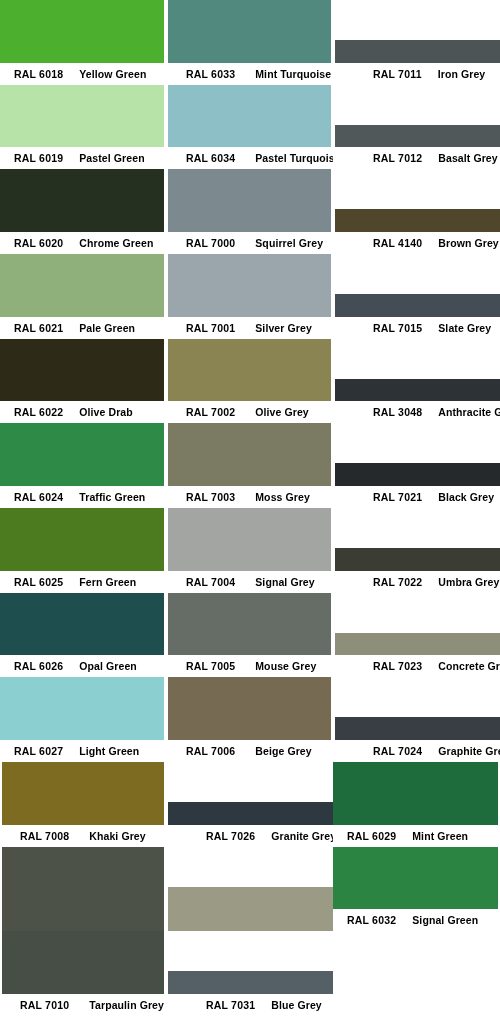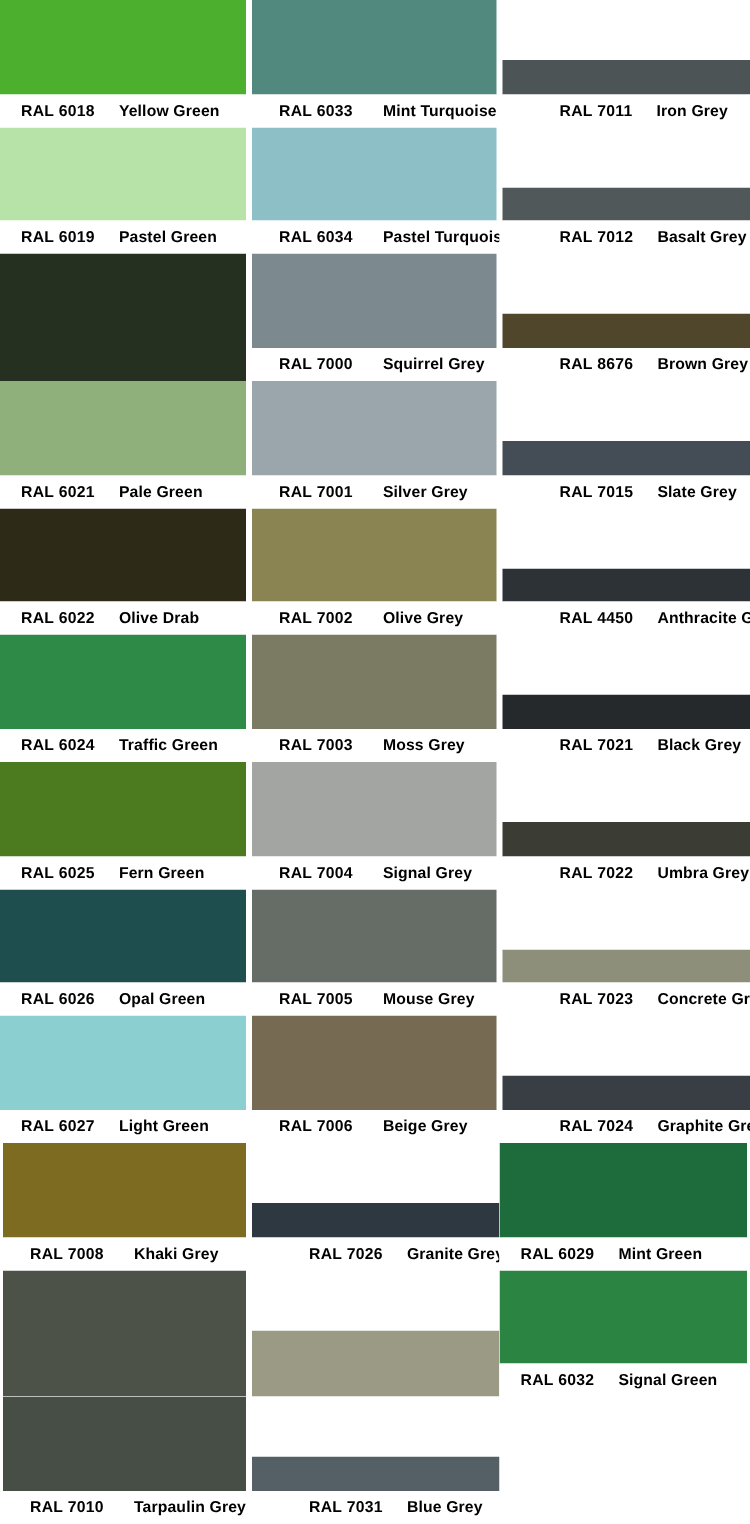--- a/index.html
+++ b/index.html
@@ -151,36 +151,40 @@
       </div>
       <div class="swatch-label">
         <span class="ral-code">RAL 7012</span>
         <span class="ral-name">Basalt Grey</span>
       </div>
     </div>
     <div class="swatch-cell col-0">
       <div class="swatch-color" style="background: rgb(37, 48, 33);">
         <div class="watermark"></div>
       </div>
+      <div class="swatch-label">
+        <span class="ral-code">RAL 6020</span>
+        <span class="ral-name">Chrome Green</span>
+      </div>
     </div>
     <div class="swatch-cell col-1">
       <div class="swatch-color" style="background: rgb(124, 138, 144);">
         <div class="watermark"></div>
       </div>
       <div class="swatch-label">
         <span class="ral-code">RAL 7000</span>
         <span class="ral-name">Squirrel Grey</span>
       </div>
     </div>
     <div class="swatch-cell col-2">
       <div class="swatch-color" style="background: rgb(79, 70, 44);">
         <div class="watermark"></div>
       </div>
       <div class="swatch-label">
-        <span class="ral-code">RAL 8676</span>
+        <span class="ral-code">RAL 4140</span>
         <span class="ral-name">Brown Grey</span>
       </div>
     </div>
     <div class="swatch-cell col-0">
       <div class="swatch-color" style="background: rgb(143, 176, 122);">
         <div class="watermark"></div>
       </div>
       <div class="swatch-label">
         <span class="ral-code">RAL 6021</span>
         <span class="ral-name">Pale Green</span>
@@ -220,21 +224,21 @@
       <div class="swatch-label">
         <span class="ral-code">RAL 7002</span>
         <span class="ral-name">Olive Grey</span>
       </div>
     </div>
     <div class="swatch-cell col-2">
       <div class="swatch-color" style="background: rgb(44, 50, 54);">
         <div class="watermark"></div>
       </div>
       <div class="swatch-label">
-        <span class="ral-code">RAL 4450</span>
+        <span class="ral-code">RAL 3048</span>
         <span class="ral-name">Anthracite Grey</span>
       </div>
     </div>
     <div class="swatch-cell col-0">
       <div class="swatch-color" style="background: rgb(46, 139, 71);">
         <div class="watermark"></div>
       </div>
       <div class="swatch-label">
         <span class="ral-code">RAL 6024</span>
         <span class="ral-name">Traffic Green</span>

